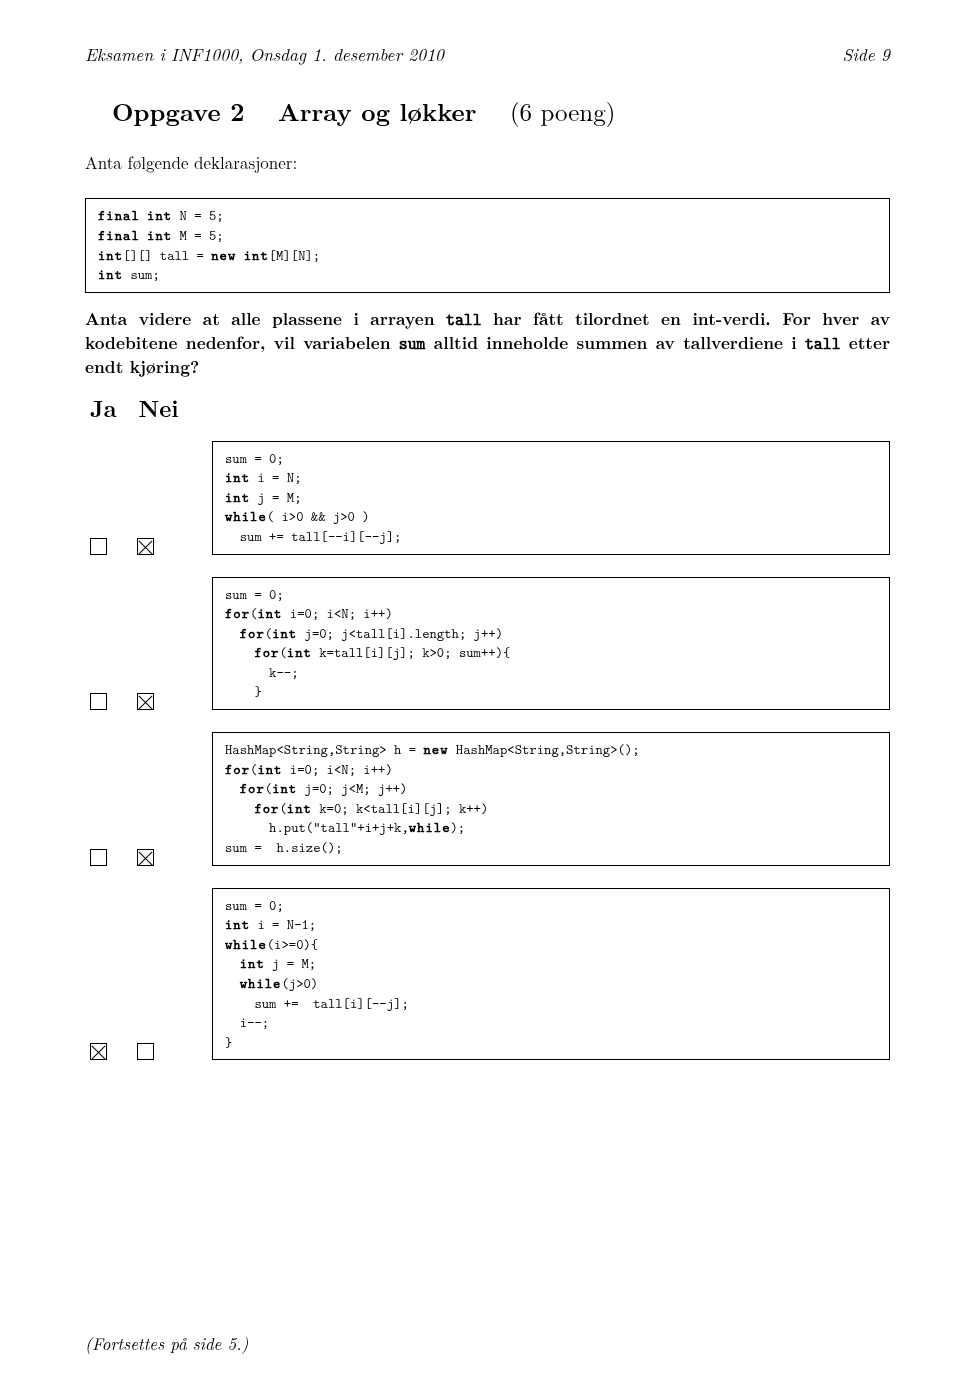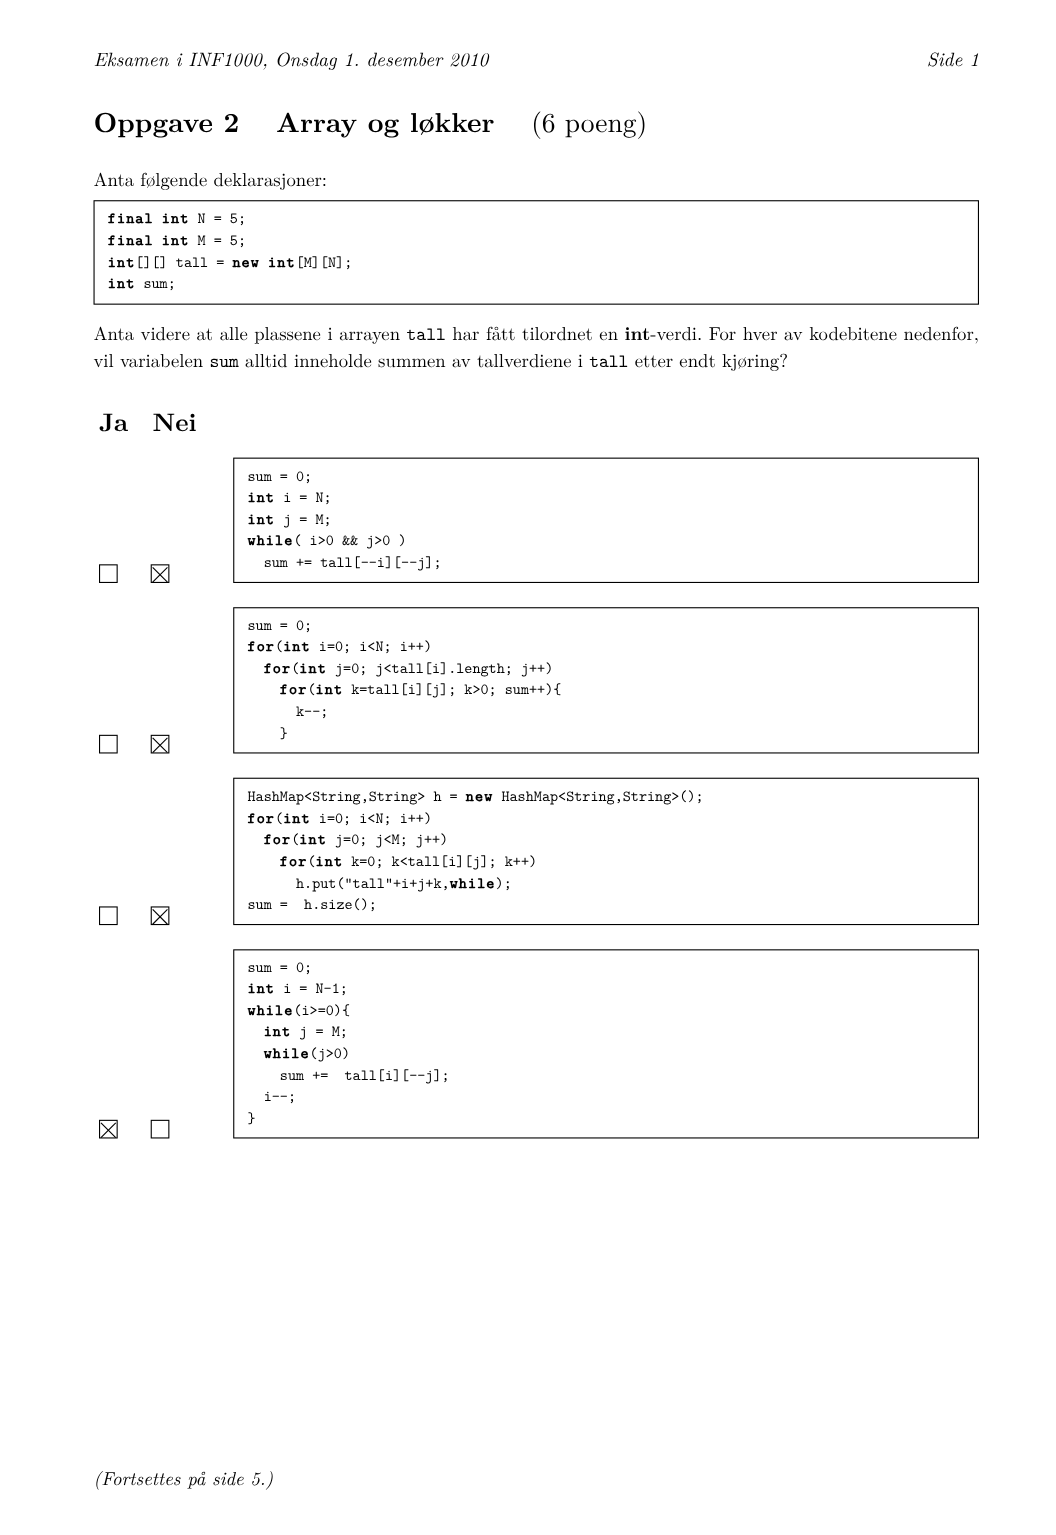--- a/index.html
+++ b/index.html
@@ -23,48 +23,50 @@
     display: flex;
     justify-content: space-between;
     font-style: italic;
     margin-bottom: 28px;
     font-size: 17.5px;
   }
   .task-title {
     font-size: 25px;
     margin-bottom: 24px;
     font-weight: normal;
+    margin-left: 27px;
   }
   .task-title .bold {
     font-weight: bold;
   }
   .intro {
-    margin-bottom: 8px;
+    margin-bottom: 24px;
   }
   .codebox {
     border: 1px solid #000;
     padding: 7px 12px;
     font-family: "Latin Modern Mono", "Courier New", monospace;
     font-size: 14px;
     line-height: 1.4;
     white-space: pre;
     position: relative;
     overflow: visible;
   }
   .codebox .kw {
     font-weight: bold;
     letter-spacing: 1.0px;
   }
   .tt {
     font-family: "Latin Modern Mono", "Courier New", monospace;
   }
   .para {
     margin-top: 14px;
-    margin-bottom: 24px;
+    margin-bottom: 12px;
     text-align: justify;
+    font-weight: bold;
   }
   .qa-row {
     display: flex;
     align-items: flex-end;
     margin-bottom: 22px;
   }
   .qa-header {
     display: flex;
     align-items: flex-start;
     margin-bottom: 18px;
@@ -122,21 +124,21 @@
     font-size: 17px;
   }
 </style>
 </head>
 <body>
 
 <div class="page">
 
   <div class="header-row">
     <span>Eksamen i INF1000, Onsdag 1. desember 2010</span>
-    <span>Side 1</span>
+    <span>Side 9</span>
   </div>
 
   <div class="task-title">
     <span class="bold">Oppgave 2</span>
     &nbsp;&nbsp;<span class="bold">Array og løkker</span>
     &nbsp;&nbsp;<span>(6 poeng)</span>
   </div>
 
   <div class="intro">Anta følgende deklarasjoner:</div>
 

